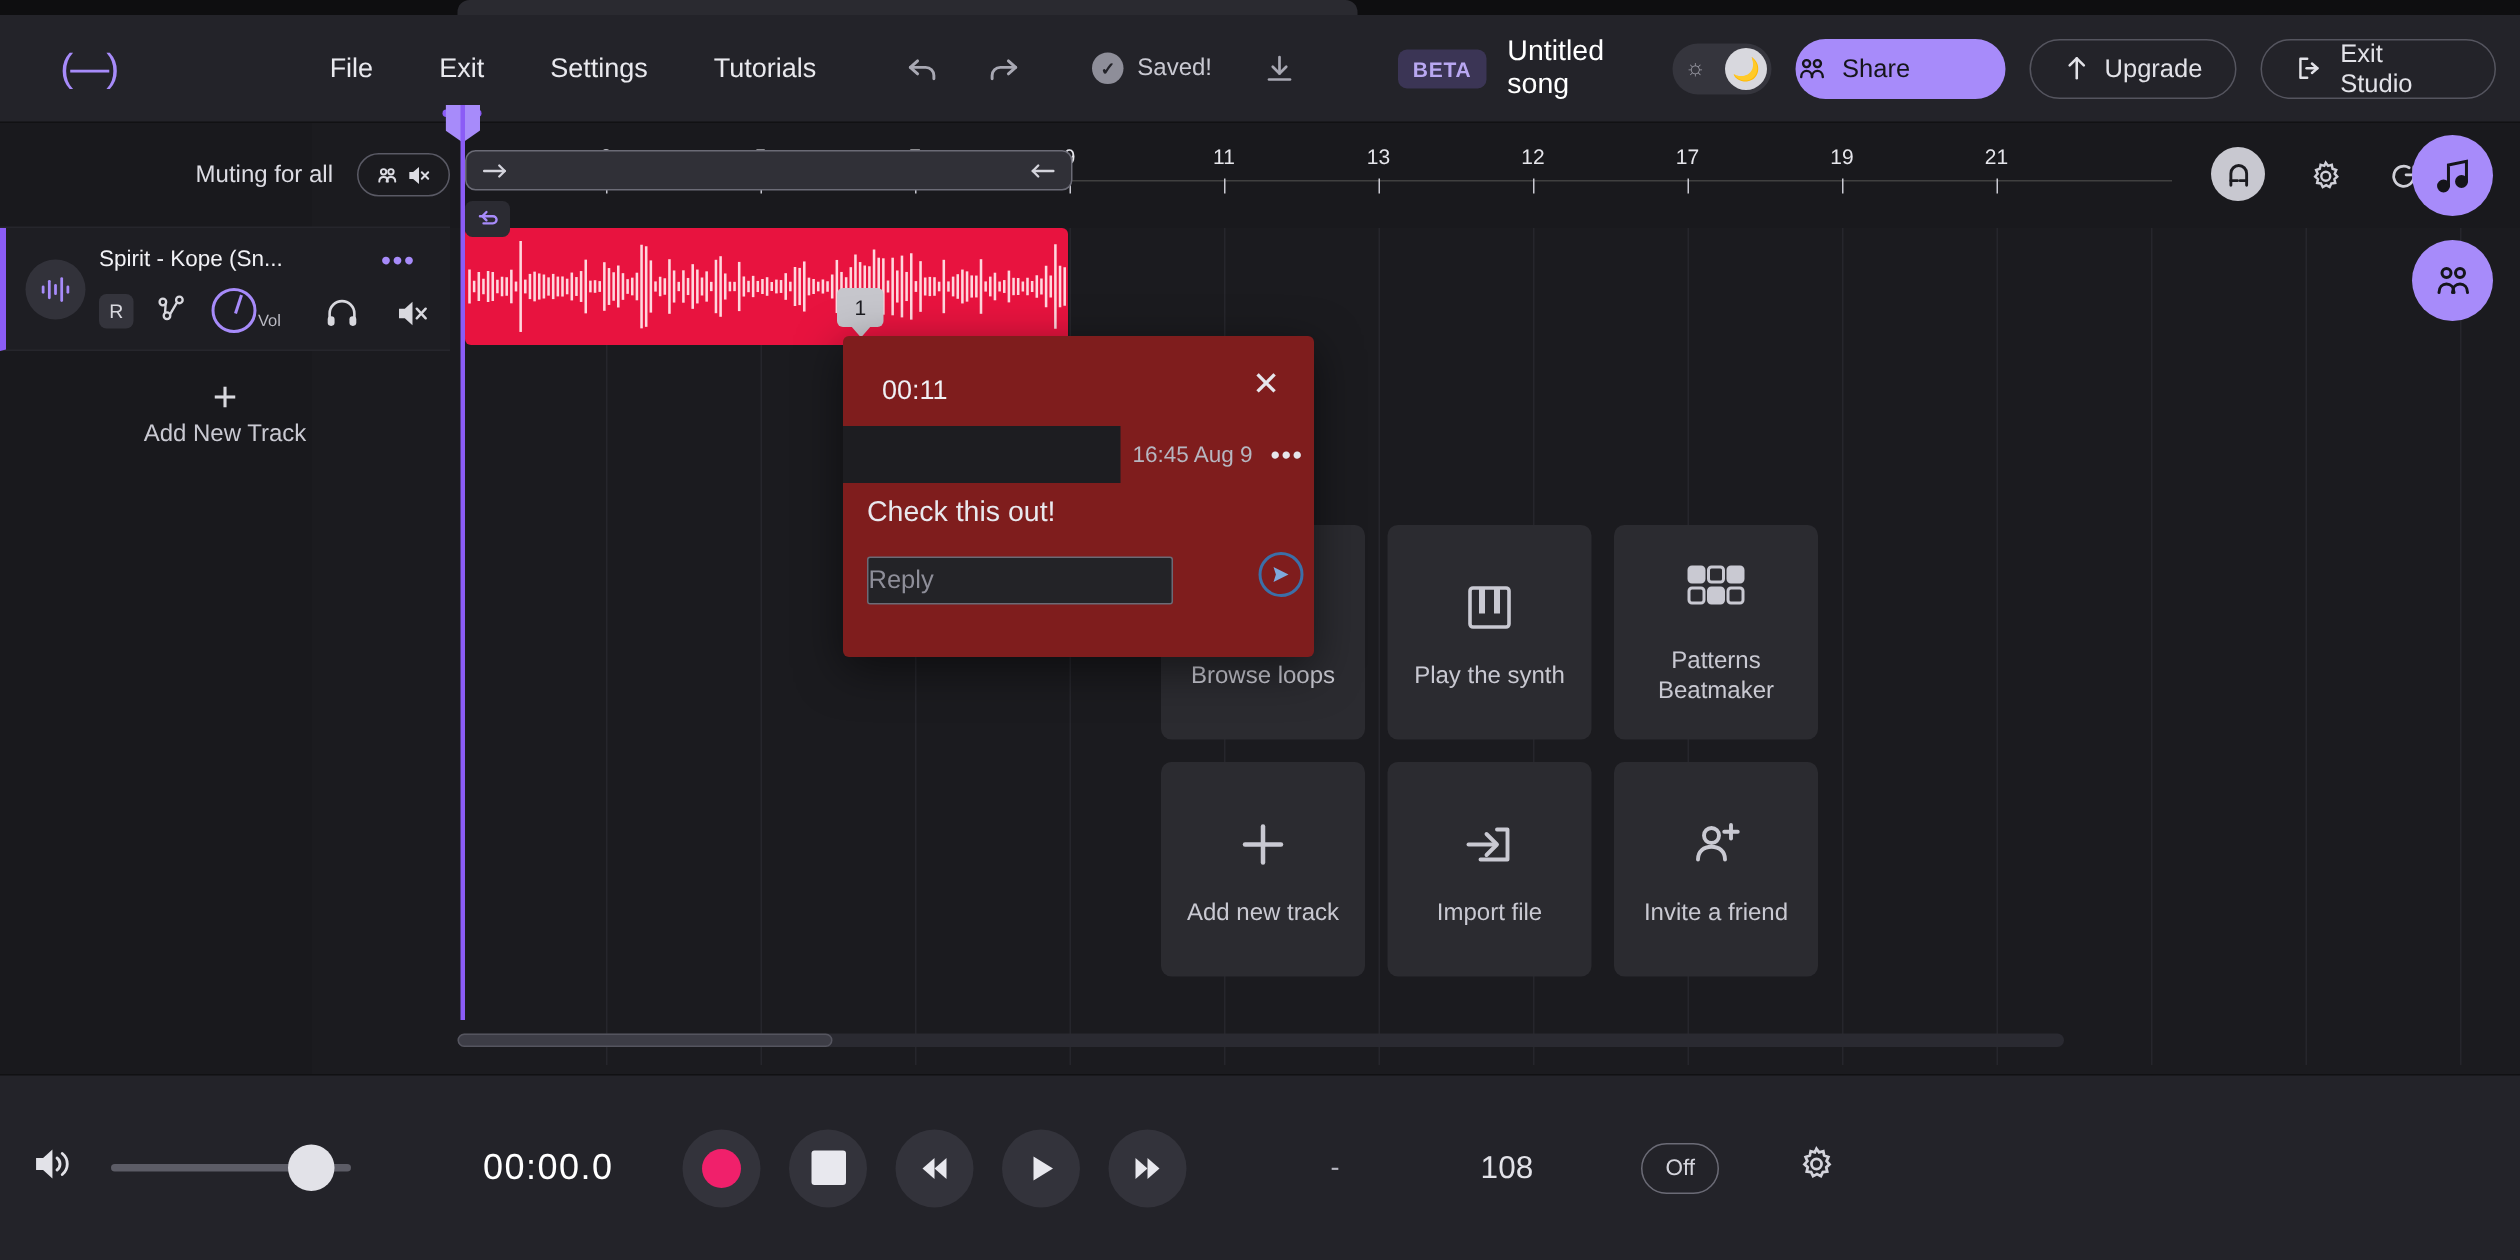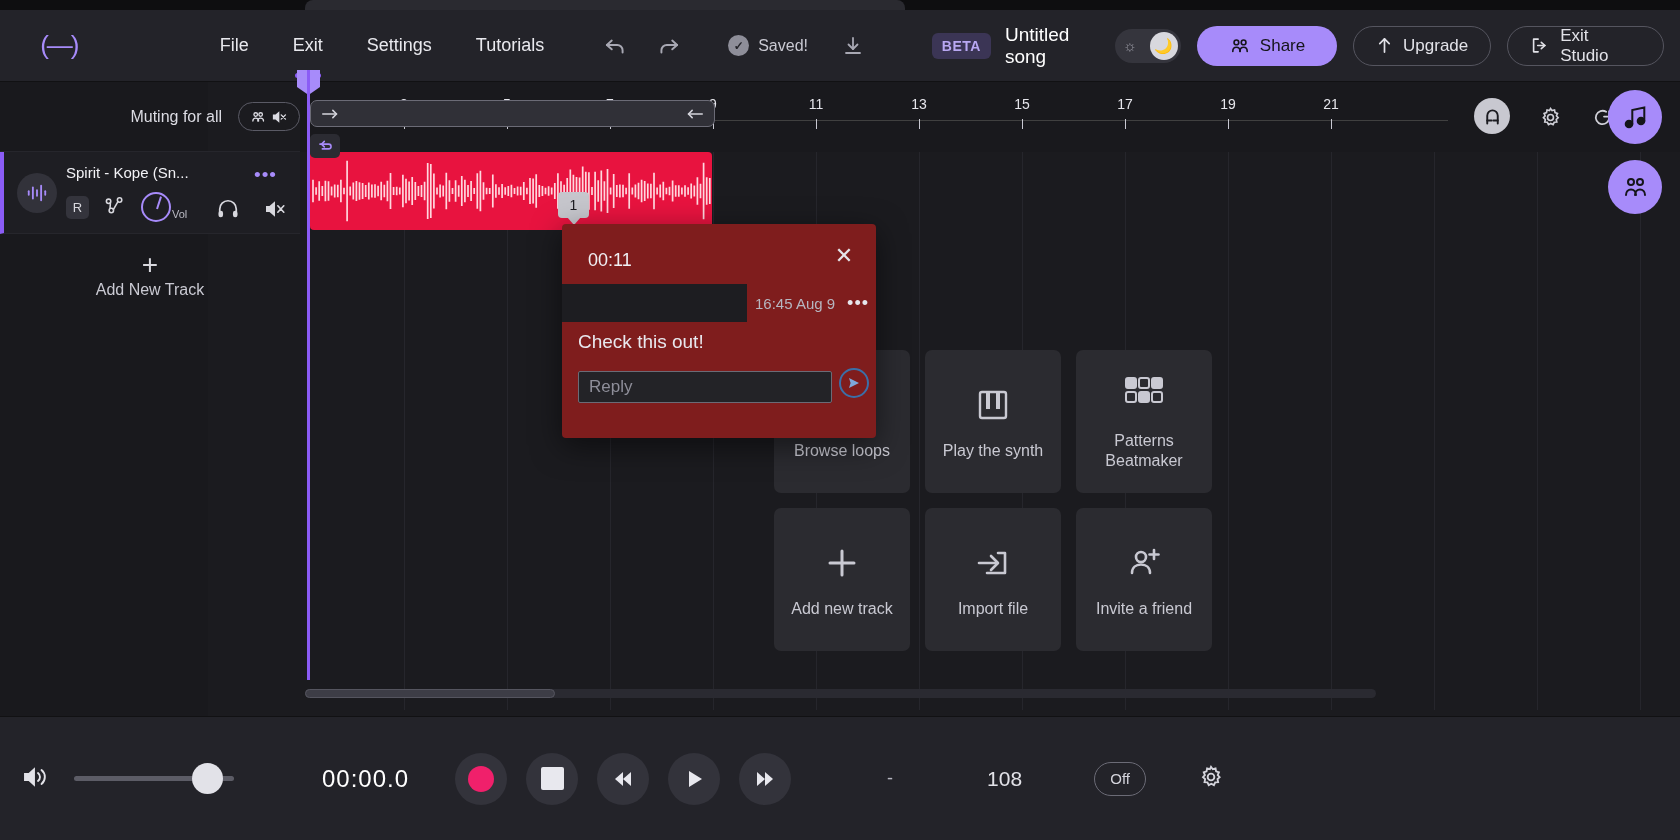--- a/index.html
+++ b/index.html
@@ -75,21 +75,21 @@
   }
   .theme-sun { color: #9c9ca6; font-size: 15px; margin-left: 5px; }
   .theme-knob {
     width: 28px; height: 28px; border-radius: 50%; background: #d8d8de;
     display: flex; align-items: center; justify-content: center;
     color: #2a2a30; font-size: 15px;
   }
   .share-btn {
     margin-left: 16px; height: 40px; min-width: 140px; border-radius: 20px;
     background: #a78bfa; color: #15151a; font-size: 17px;
-    display: flex; align-items: center; justify-content: center; gap: 9px;
+    display: flex; align-items: center; gap: 9px;
     cursor: pointer;
   }
   .ghost-btn {
     margin-left: 16px; height: 40px; padding: 0 22px; border-radius: 20px;
     border: 1px solid #55555f; color: #e2e2e8; font-size: 17px;
     display: flex; align-items: center; justify-content: center; gap: 10px;
     cursor: pointer; background: transparent;
   }
   .ghost-btn:last-of-type { margin-right: 16px; }
 
@@ -236,23 +236,23 @@
   .popup-meta {
     position: absolute; left: 0; top: 60px; width: 314px; height: 38px;
     display: flex; align-items: center;
   }
   .popup-author-redacted {
     width: 185px; height: 38px; background: #1d1d21;
   }
   .popup-date { margin-left: 8px; color: #b6b6c0; font-size: 15px; }
   .popup-text { position: absolute; left: 16px; top: 107px; color: #e8e8ee; font-size: 19px; }
   .reply-box {
-    position: absolute; left: 16px; top: 147px; width: 254px; height: 32px;
+    position: absolute; left: 16px; top: 147px; width: 204px; height: 32px;
     background: #232327; border: 1px solid #6b6b76; border-radius: 2px;
-    display: flex; align-items: center; padding: 0 10px;
+    display: flex; align-items: center; padding: 0 0;
     color: #8e8e99; font-size: 17px; cursor: text;
   }
   .reply-send {
     position: absolute; left: 277px; top: 144px; width: 30px; height: 30px;
     border-radius: 50%; border: 2px solid #3b6fa8; color: #7ea9dc;
     display: flex; align-items: center; justify-content: center; cursor: pointer;
     font-size: 14px;
   }
 
   
@@ -481,21 +481,21 @@
         <div class="tick-lbl" style="left: 199px;">5</div>
         <div class="tick" style="left: 302px;"></div>
         <div class="tick-lbl" style="left: 302px;">7</div>
         <div class="tick" style="left: 405px;"></div>
         <div class="tick-lbl" style="left: 405px;">9</div>
         <div class="tick" style="left: 508px;"></div>
         <div class="tick-lbl" style="left: 508px;">11</div>
         <div class="tick" style="left: 611px;"></div>
         <div class="tick-lbl" style="left: 611px;">13</div>
         <div class="tick" style="left: 714px;"></div>
-        <div class="tick-lbl" style="left: 714px;">15</div>
+        <div class="tick-lbl" style="left: 714px;">12</div>
         <div class="tick" style="left: 817px;"></div>
         <div class="tick-lbl" style="left: 817px;">17</div>
         <div class="tick" style="left: 920px;"></div>
         <div class="tick-lbl" style="left: 920px;">19</div>
         <div class="tick" style="left: 1023px;"></div>
         <div class="tick-lbl" style="left: 1023px;">21</div>
       </div>
     <div class="loop-bar">
       <svg width="22" height="16" viewBox="0 0 24 16" fill="none" stroke="currentColor" stroke-width="1.7" stroke-linecap="round" stroke-linejoin="round">
         <path d="M3 8 H18"></path>

